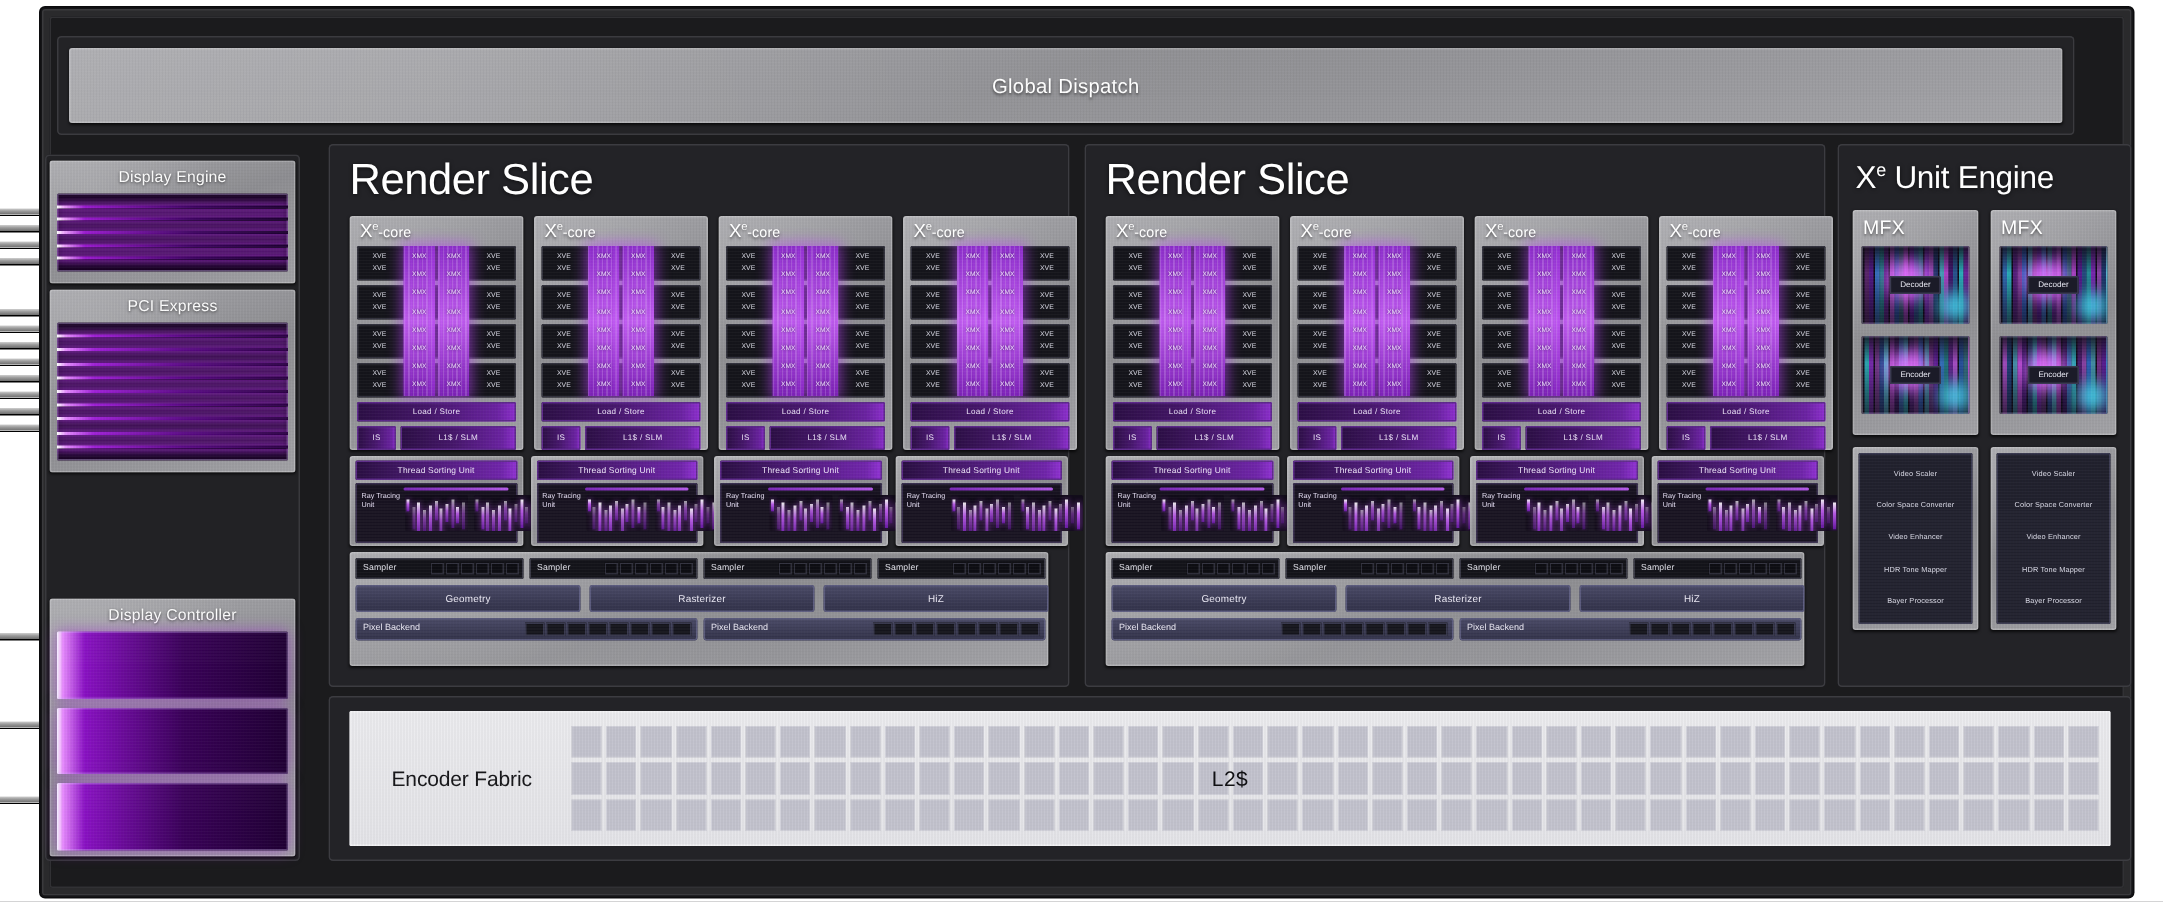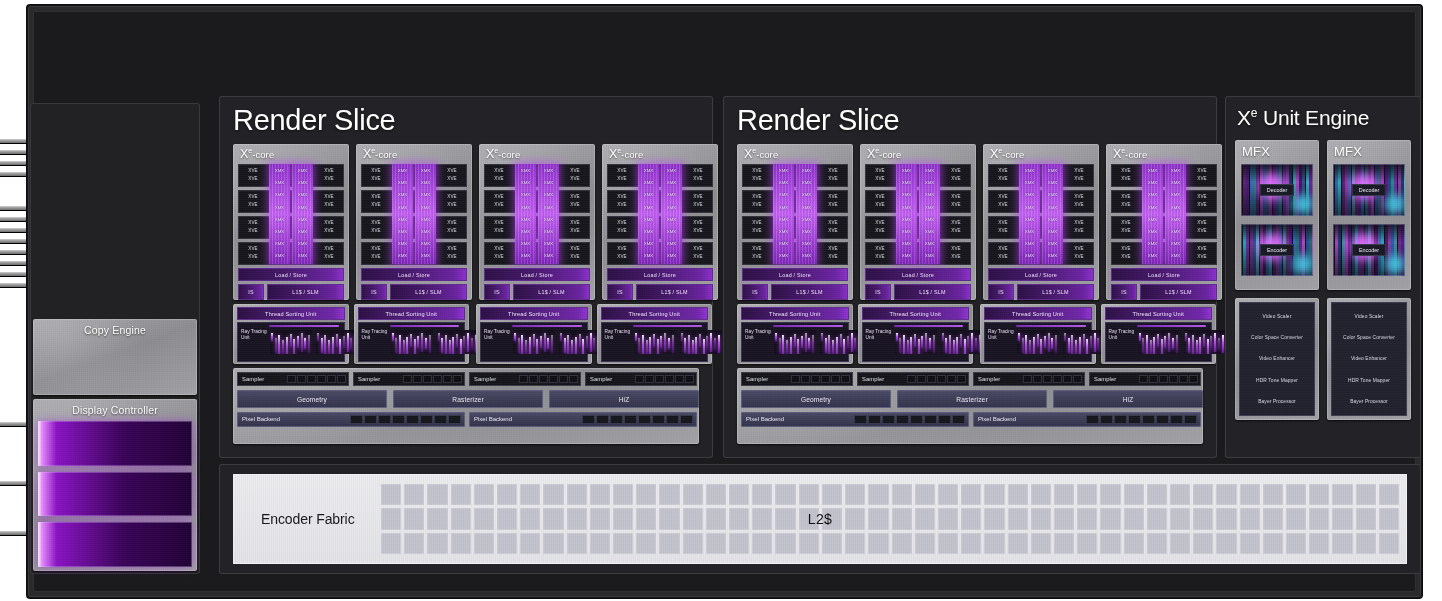--- a/index.html
+++ b/index.html
@@ -293,24 +293,50 @@
       <div class="pin" style="top: 283px; width: 34px;"></div>
       <div class="pin" style="top: 422px; width: 34px;"></div>
       <div class="pin" style="top: 481px; width: 34px;"></div>
       <div class="pin" style="top: 531px; width: 34px;"></div>
     </div>
 
   <div class="die">
     <div class="die-inner"></div>
   </div>
 
+  <div class="gd-frame">
+    <div class="gd-bar panel grain">
+      <span class="gd-label">Global Dispatch</span>
+    </div>
+  </div>
 
   <div class="leftcol" id="leftcol">
-      <div class="engine panel grain" style="top: 216px; height: 76px;">
-        <div class="etitle">Copy Engine</div>
+      <div class="engine panel grain" style="top: 4px; height: 82px;">
+        <div class="etitle">Display Engine</div>
+        <div class="beam dim" style="left: 5px; right: 5px; top: 22px; height: 52px;">
+          <i style="top: 7.66667px;"></i>
+          <i style="top: 16.3333px;"></i>
+          <i style="top: 25px;"></i>
+          <i style="top: 33.6667px;"></i>
+          <i style="top: 42.3333px;"></i>
+        </div>
+      </div>
+      <div class="engine panel grain" style="top: 90px; height: 122px;">
+        <div class="etitle">PCI Express</div>
+        <div class="beam" style="left: 5px; right: 5px; top: 22px; height: 92px;">
+          <i style="top: 8.2px;"></i>
+          <i style="top: 17.4px;"></i>
+          <i style="top: 26.6px;"></i>
+          <i style="top: 35.8px;"></i>
+          <i style="top: 45px;"></i>
+          <i style="top: 54.2px;"></i>
+          <i style="top: 63.4px;"></i>
+          <i style="top: 72.6px;"></i>
+          <i style="top: 81.8px;"></i>
+        </div>
       </div>
       <div class="engine panel grain" style="top: 296px; height: 172px;">
         <div class="etitle">Display Controller</div>
         <div class="beam-solid" style="left: 5px; right: 5px; top: 22px; height: 44.6667px;"></div>
         <div class="beam-solid" style="left: 5px; right: 5px; top: 72.6667px; height: 44.6667px;"></div>
         <div class="beam-solid" style="left: 5px; right: 5px; top: 123.333px; height: 44.6667px;"></div>
       </div>
     </div>
 
   <div id="slices">

